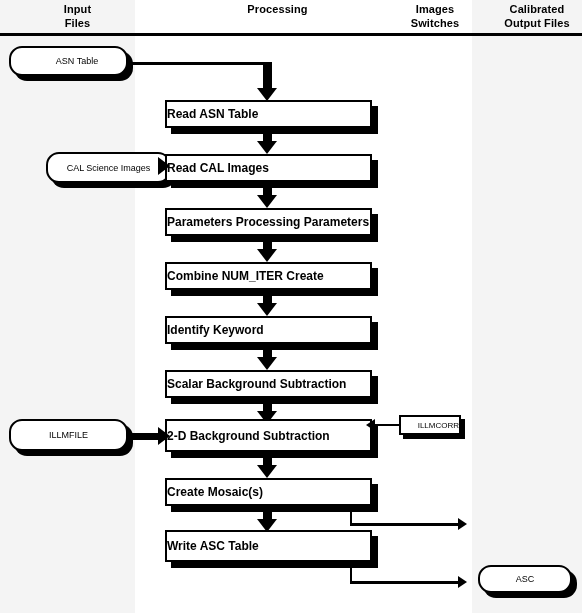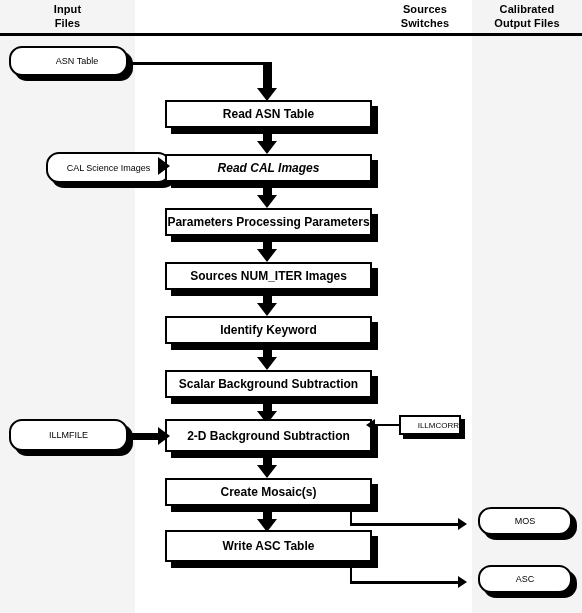--- a/index.html
+++ b/index.html
@@ -39,20 +39,21 @@
   
   .col-head {
     position: absolute;
     top: 2px;
     text-align: center;
     font-size: 11px;
     font-weight: bold;
     line-height: 14px;
     color: #000000;
     letter-spacing: 0.1px;
+    margin-left: 10px;
   }
   .col-head span { display: block; }
 
   
   .capsule {
     position: absolute;
     box-sizing: border-box;
     background: #ffffff;
     border: 2px solid #000000;
     border-radius: 13px;
@@ -66,21 +67,20 @@
   }
 
   
   .pbox {
     position: absolute;
     box-sizing: border-box;
     background: #ffffff;
     border: 2px solid #000000;
     display: flex;
     align-items: center;
-    justify-content: center;
     font-size: 12px;
     font-weight: bold;
     color: #000000;
     box-shadow: 6px 6px 0 0 #000000;
     z-index: 5;
   }
 
   
   .kbox {
     position: absolute;
@@ -148,23 +148,24 @@
   <div class="band left"></div>
   <div class="band right"></div>
 
   <div class="header-rule"></div>
 
   <div class="col-head" style="left:0px; width:135px;">
     <span>Input</span>
     <span>Files</span>
   </div>
   <div class="col-head" style="left:135px; width:265px;">
+    <span>Processing</span>
   </div>
   <div class="col-head" style="left:378px; width:94px;">
-    <span>Sources</span>
+    <span>Images</span>
     <span>Switches</span>
   </div>
   <div class="col-head" style="left:472px; width:110px;">
     <span>Calibrated</span>
     <span>Output Files</span>
   </div>
 
   <div class="hline" style="left:128px; top:62px;  width:140px; height:3px;"></div>
   <div class="vline" style="left:263px; top:62px;  width:9px;   height:29px;"></div>
   <div class="arrow-down" style="left:257px; top:88px;"></div>
@@ -219,30 +220,30 @@
   </div>
 
   <div class="capsule" style="left:9px;  top:419px; width:119px; height:32px;">
     <span>ILLMFILE</span>
   </div>
 
   <div class="pbox" style="left:165px; top:100px; width:207px; height:28px;">
     <span>Read ASN Table</span>
   </div>
 
-  <div class="pbox" style="left:165px; top:154px; width:207px; height:28px;font-style:italic;">
+  <div class="pbox" style="left:165px; top:154px; width:207px; height:28px;">
     <span>Read CAL Images</span>
   </div>
 
   <div class="pbox" style="left:165px; top:208px; width:207px; height:28px;">
     <span>Parameters Processing Parameters</span>
   </div>
 
   <div class="pbox" style="left:165px; top:262px; width:207px; height:28px;">
-    <span>Sources NUM_ITER Images</span>
+    <span>Combine NUM_ITER Create</span>
   </div>
 
   <div class="pbox" style="left:165px; top:316px; width:207px; height:28px;">
     <span>Identify Keyword</span>
   </div>
 
   <div class="pbox" style="left:165px; top:370px; width:207px; height:28px;">
     <span>Scalar Background Subtraction</span>
   </div>
 
@@ -255,21 +256,18 @@
   </div>
 
   <div class="pbox" style="left:165px; top:530px; width:207px; height:32px;">
     <span>Write ASC Table</span>
   </div>
 
   <div class="kbox" style="left:399px; top:415px; width:62px; height:20px;justify-content:flex-end;">
     <span>ILLMCORR</span>
   </div>
 
-  <div class="capsule" style="left:478px; top:507px; width:94px; height:28px;">
-    <span>MOS</span>
-  </div>
 
   <div class="capsule" style="left:478px; top:565px; width:94px; height:28px;">
     <span>ASC</span>
   </div>
 
 </div>
 
 </body></html>

